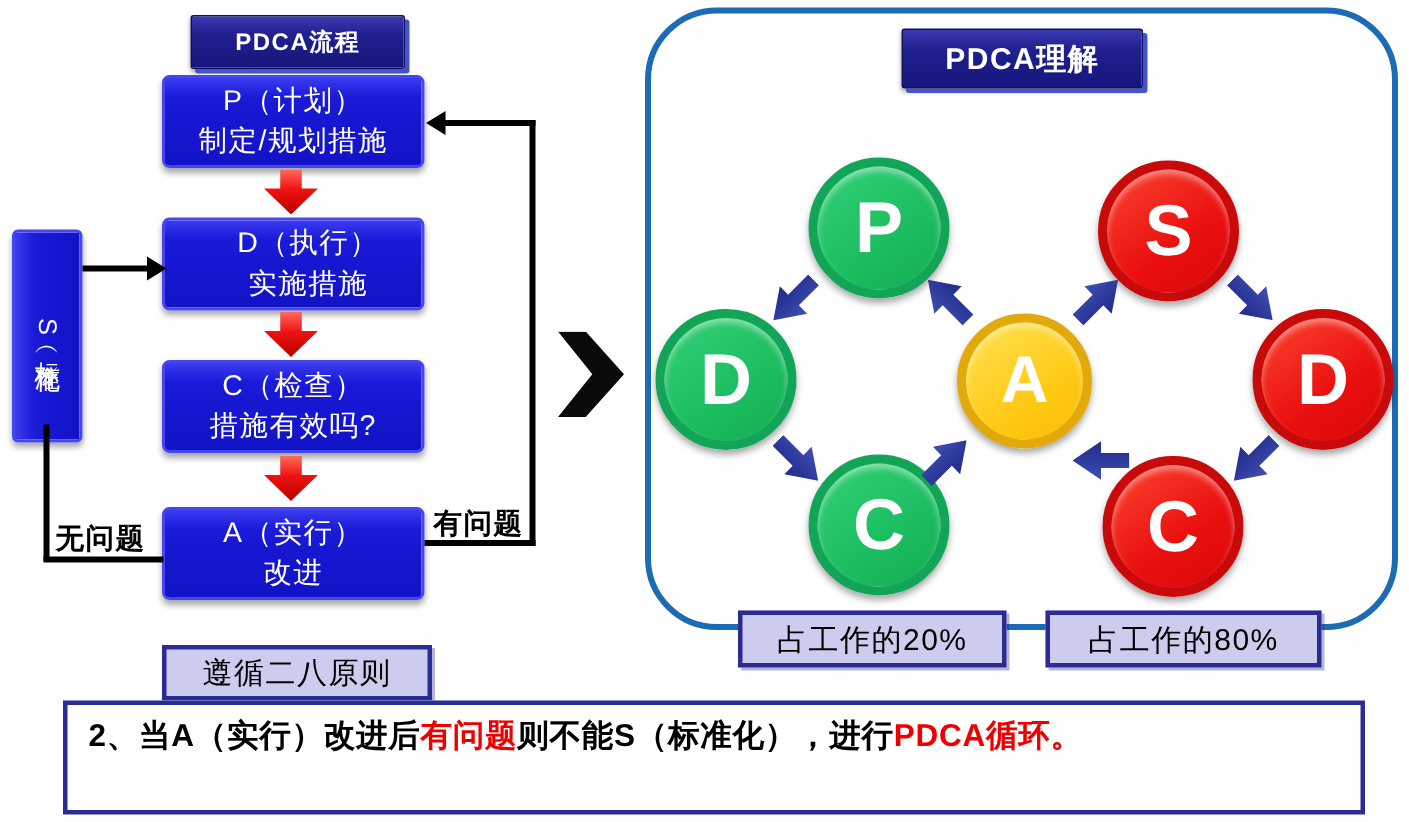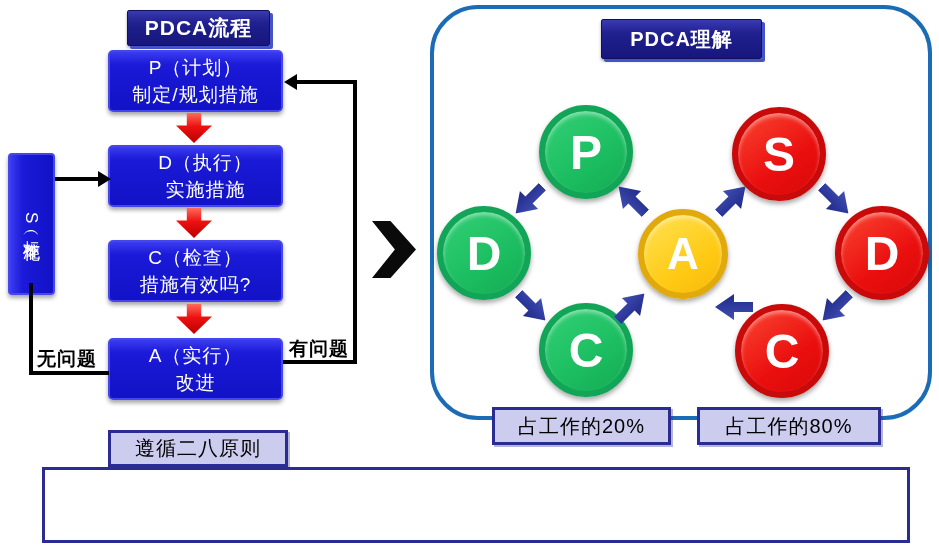--- a/index.html
+++ b/index.html
@@ -5,21 +5,21 @@
   * { margin:0; padding:0; box-sizing:border-box; }
   html,body { background:#fff; }
   body { font-family:"Liberation Sans", sans-serif; }
   .canvas { position:relative; width:939px; height:548px; background:#fff; overflow:hidden; }
 
   
   .title-plate {
     position:absolute; display:flex; align-items:center; justify-content:center;
     background:linear-gradient(180deg,#3a3ab2 0%, #20208f 35%, #16167c 100%);
     box-shadow:3px 3px 0 #4553c8, 0 2px 3px rgba(0,0,0,.35);
-    color:#fff; font-weight:bold; font-size:21px; letter-spacing:1px;
+    color:#fff; font-weight:bold; font-size:16px; letter-spacing:1px;
     border:1px solid #101060; border-radius:2px;
   }
 
   
   .flow-box {
     position:absolute; left:108px; width:175px; height:62px;
     display:flex; flex-direction:column; align-items:center; justify-content:center;
     background:linear-gradient(180deg,#3b3bf0 0%, #1a1ad8 22%, #1212c6 100%);
     border:2px solid #4646ee; border-radius:5px;
     box-shadow:0 3px 4px rgba(0,0,0,.35);
@@ -185,15 +185,18 @@
     <div class="blue-arrow" style="left:279px; top:177px; transform:rotate(-45deg);"></div>
     <div class="blue-arrow" style="left:382px; top:177px; transform:rotate(45deg);"></div>
     <div class="blue-arrow" style="left:383px; top:284px; transform:rotate(135deg);"></div>
     <div class="blue-arrow" style="left:281px; top:284px; transform:rotate(180deg);"></div>
 
     <div class="lavender" style="left:58px;  top:398px; width:179px; height:38px;">占工作的20%</div>
     <div class="lavender" style="left:263px; top:398px; width:184px; height:38px;">占工作的80%</div>
   </div>
 
   <div class="note-box">
+    <div>
+      <span>2、当A（实行）改进后</span><span class="red-text">有问题</span><span>则不能S（标准化），进行</span><span class="red-text">PDCA循环。</span>
+    </div>
   </div>
 
 </div>
 
 </body></html>

